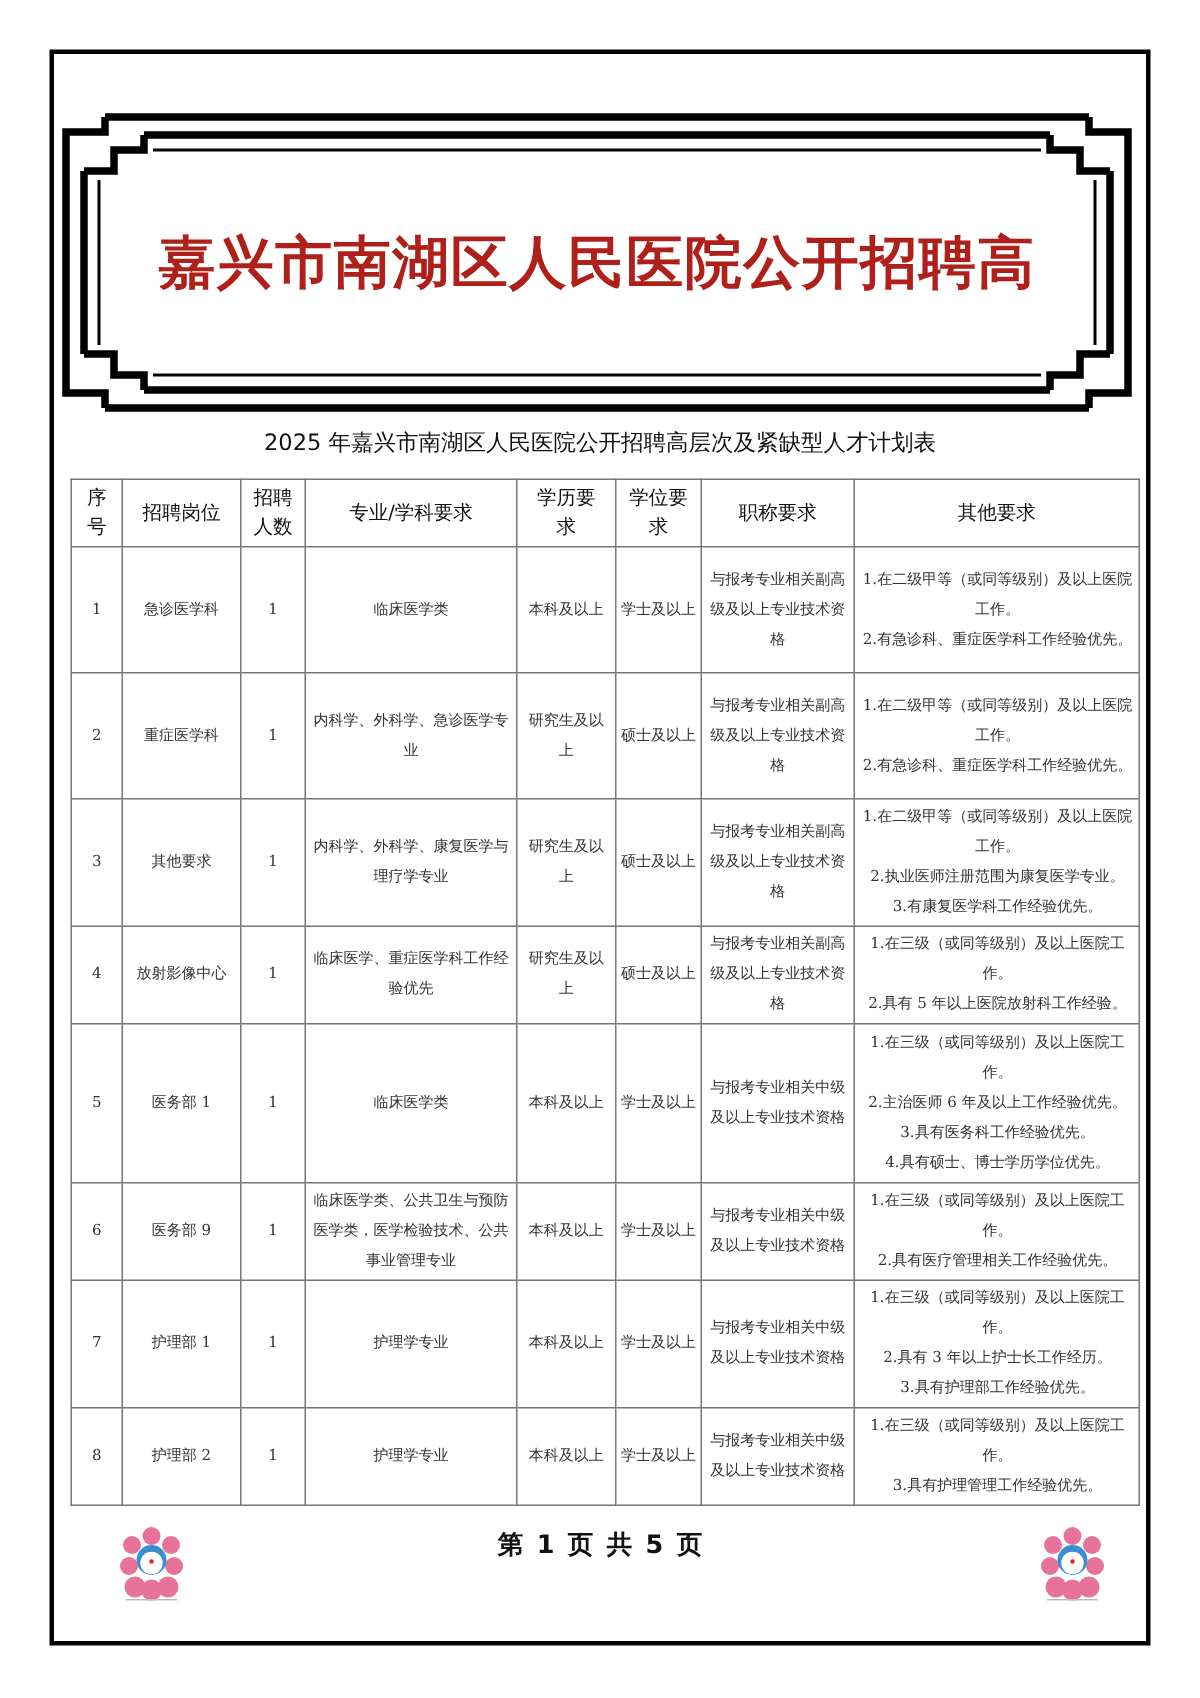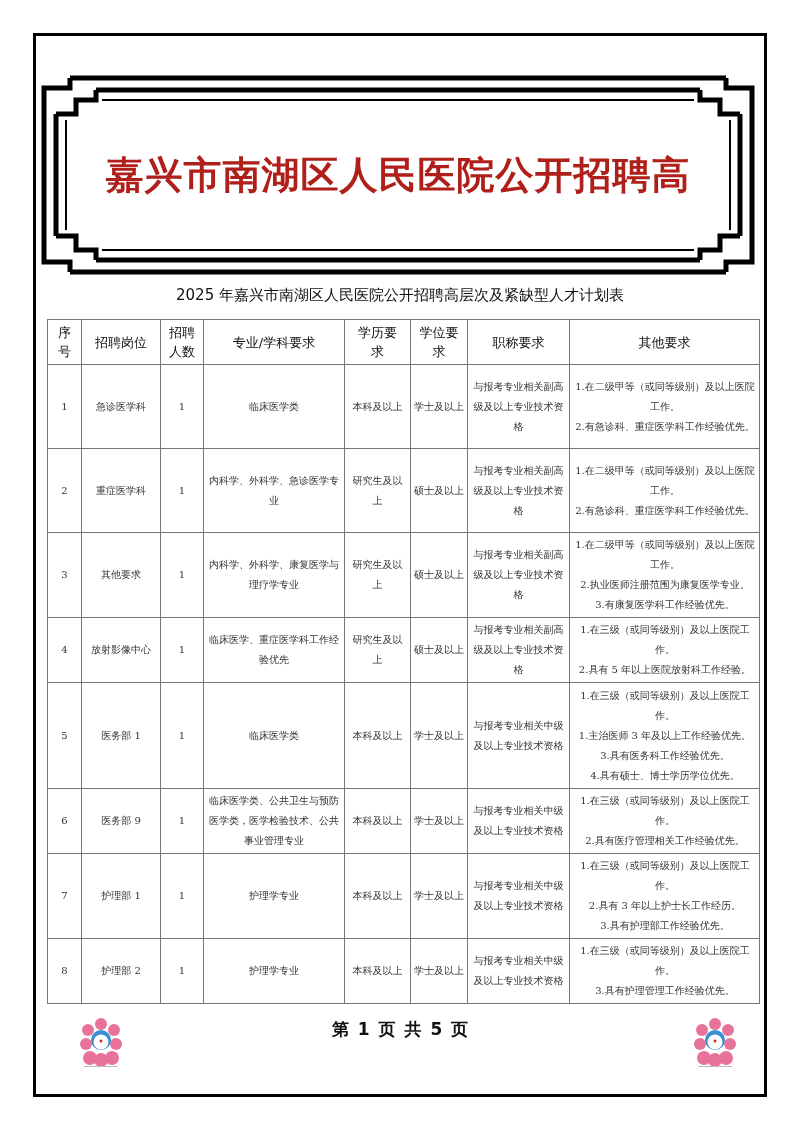--- a/index.html
+++ b/index.html
@@ -143,21 +143,21 @@
       <tr style="height: 106px;">
         <td>5</td>
         <td>医务部 1</td>
         <td>1</td>
         <td>临床医学类</td>
         <td>本科及以上</td>
         <td>学士及以上</td>
         <td>与报考专业相关中级及以上专业技术资格</td>
         <td class="other">
           <span class="other-line">1.在三级（或同等级别）及以上医院工作。</span>
-          <span class="other-line">1.主治医师 3 年及以上工作经验优先。</span>
+          <span class="other-line">2.主治医师 6 年及以上工作经验优先。</span>
           <span class="other-line">3.具有医务科工作经验优先。</span>
           <span class="other-line">4.具有硕士、博士学历学位优先。</span>
         </td>
       </tr>
       <tr style="height: 64px;">
         <td>6</td>
         <td>医务部 9</td>
         <td>1</td>
         <td>临床医学类、公共卫生与预防医学类，医学检验技术、公共事业管理专业</td>
         <td>本科及以上</td>

